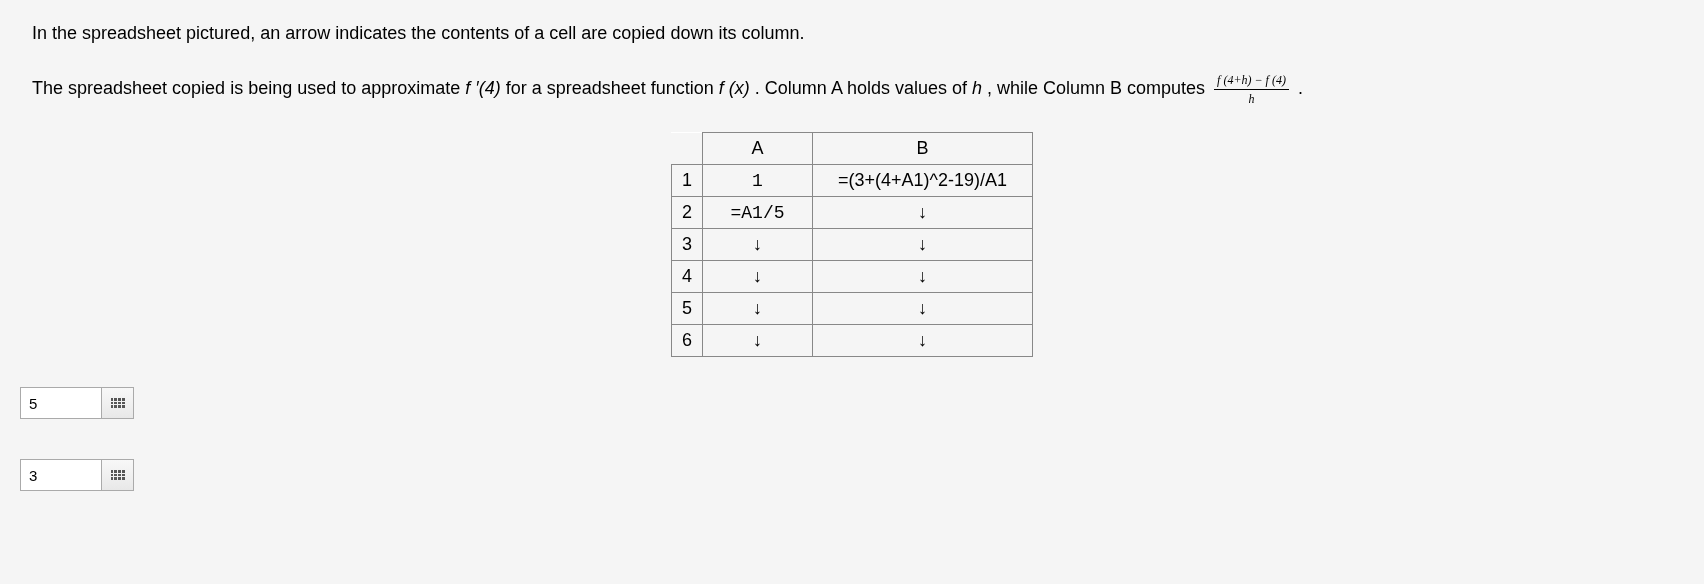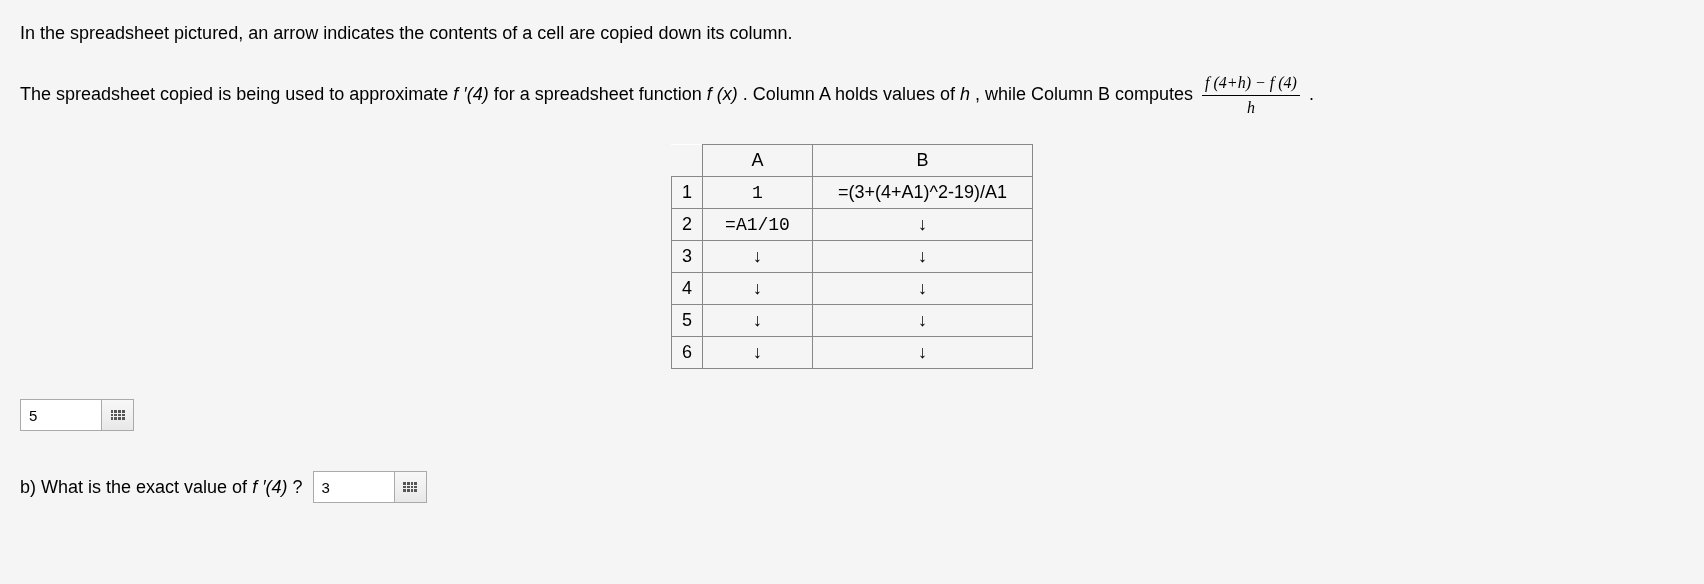--- a/index.html
+++ b/index.html
@@ -5,29 +5,29 @@
     * { box-sizing: border-box; }
     body {
       font-family: Arial, Helvetica, sans-serif;
       background: #f5f5f5;
       margin: 0;
       padding: 20px;
       font-size: 18px;
       color: #000;
       width: 1704px;
     }
-    p { margin: 0 0 24px 0; line-height: 1.5; }
+    p { margin: 0 0 24px 12px; line-height: 1.5; }
     .math-i { font-family: Liberation Sans, sans-serif; font-style: italic; }
     .fraction {
       display: inline-block;
       vertical-align: middle;
       text-align: center;
       font-family: 'Times New Roman', serif;
       font-style: italic;
-      font-size: 16px;
+      font-size: 12px;
       margin: 0 4px;
     }
     .fraction .num { display: block; border-bottom: 1px solid #000; padding: 0 3px; }
     .fraction .den { display: block; padding: 0 3px; }
     .table-wrap { display: flex; justify-content: center; margin: 10px 0 30px 0; }
     table.spread {
       border-collapse: collapse;
       background: #fff;
     }
     table.spread th, table.spread td {
@@ -111,21 +111,21 @@
     <th class="colh">A</th>
     <th class="colh">B</th>
   </tr>
   <tr>
     <th class="rowh">1</th>
     <td class="colA">1</td>
     <td class="colB">=(3+(4+A1)^2-19)/A1</td>
   </tr>
   <tr>
     <th class="rowh">2</th>
-    <td class="colA">=A1/10</td>
+    <td class="colA">=A1/5</td>
     <td class="colB arrow">↓</td>
   </tr>
   <tr>
     <th class="rowh">3</th>
     <td class="colA arrow">↓</td>
     <td class="colB arrow">↓</td>
   </tr>
   <tr>
     <th class="rowh">4</th>
     <td class="colA arrow">↓</td>
@@ -161,25 +161,20 @@
         <span></span>
           <span></span>
           <span></span>
           <span></span>
       </span>
     </span>
   </span>
 </div>
 
 <div class="question-row">
-  <span>
-    <span>b) What is the exact value of </span>
-    <span class="math-i">f ′(4)</span>
-    <span>?</span>
-  </span>
   <span class="inputgroup">
     <input type="text" value="3" style="">
     <span class="kbd-btn">
       <span class="kbd-icon">
         <span></span>
           <span></span>
           <span></span>
           <span></span>
         <span></span>
           <span></span>

